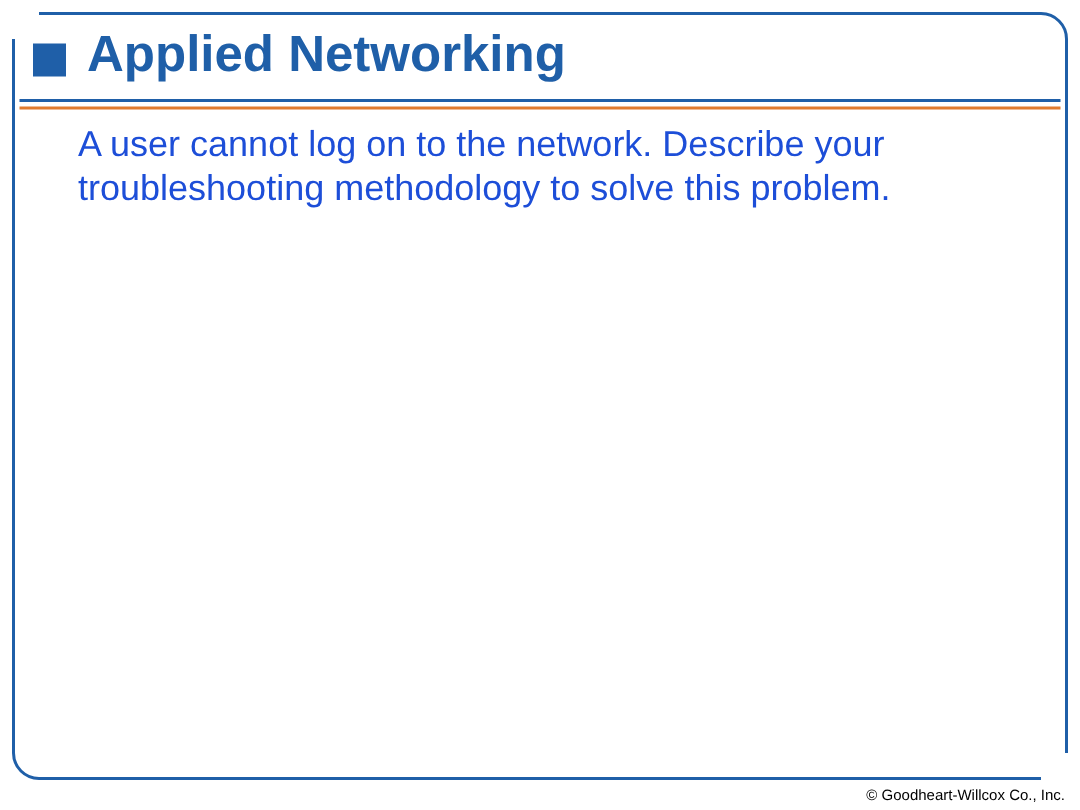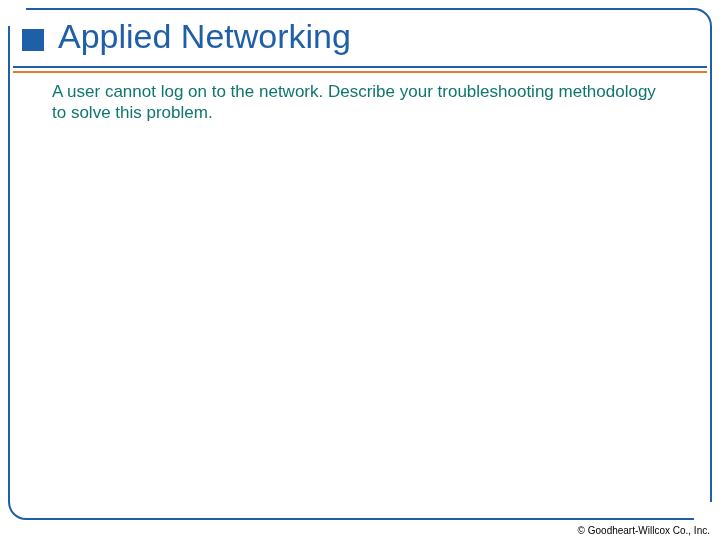--- a/index.html
+++ b/index.html
@@ -43,38 +43,38 @@
     width: 22px;
     height: 22px;
     background: #1f5fa8;
     margin-right: 14px;
     margin-top: 8px;
     flex-shrink: 0;
   }
   .title-text {
     font-size: 34px;
     color: #1f5fa8;
-    font-weight: 400;
+    font-weight: 700;
     line-height: 1.2;
   }
   .rule-group {
     position: absolute;
     left: 13px;
     right: 13px;
     top: 66px;
   }
   .rule-blue { height: 2px; background: #1f5fa8; }
   .rule-orange { height: 2px; background: #e07b2f; margin-top: 3px; }
   .body-text {
     position: absolute;
     left: 52px;
     right: 50px;
     top: 82px;
-    font-size: 17px;
-    color: #0f766e;
+    font-size: 24px;
+    color: #1d4ed8;
     line-height: 1.22;
   }
   .footer {
     position: absolute;
     bottom: 4px;
     left: 0;
     right: 10px;
     font-size: 10px;
     color: #000;
     display: flex;

